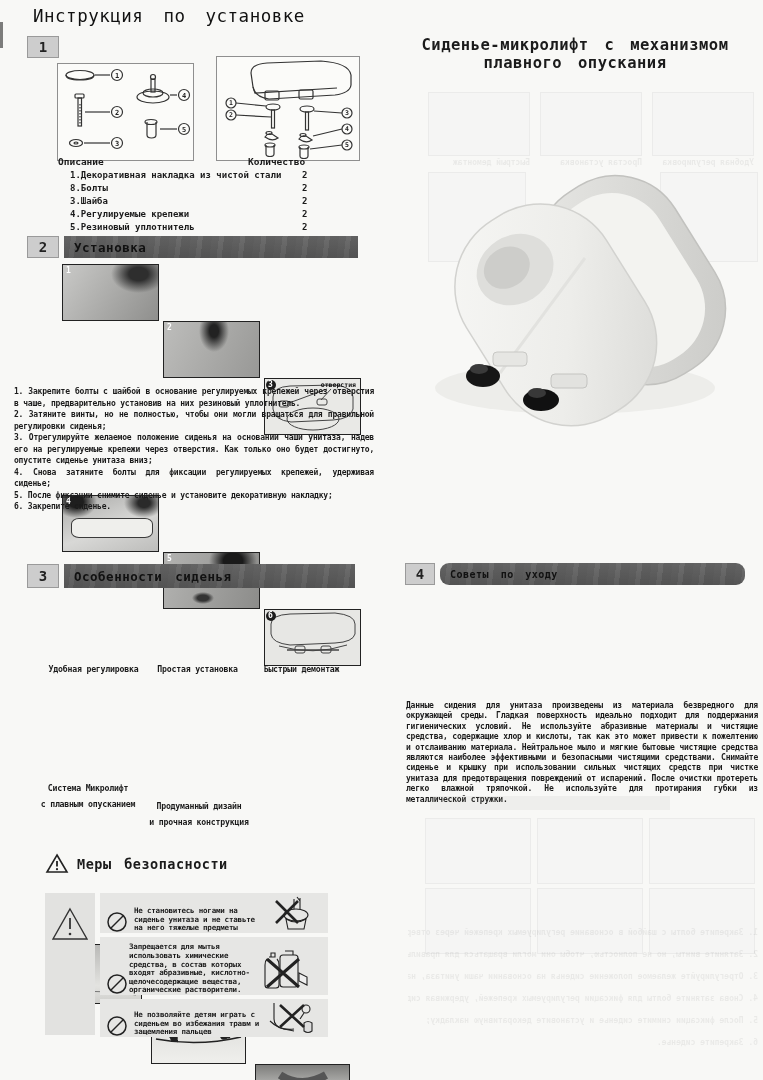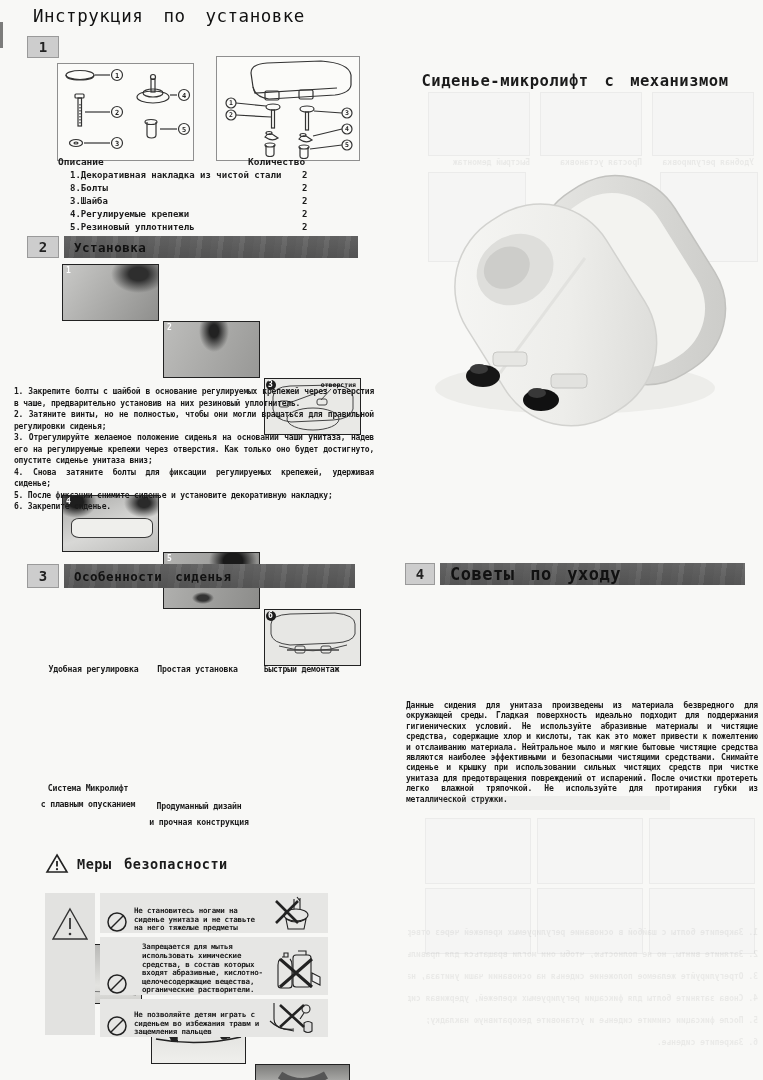--- a/index.html
+++ b/index.html
@@ -301,21 +301,21 @@
         <path d="M12 6 L34 28 M34 6 L12 28" stroke-width="2.6"></path>
       </g>
     </svg>
   </div>
 
   <div class="abs safety-row" style="left:100px;top:937px;width:228px;height:58px;">
     <svg width="22" height="22" viewBox="0 0 22 22" style="margin-left:6px;flex:none;">
       <circle cx="11" cy="11" r="9" fill="none" stroke="#222" stroke-width="1.5"></circle>
       <line x1="5" y1="17" x2="17" y2="5" stroke="#222" stroke-width="1.5"></line>
     </svg>
-    <div class="safety-text" style="margin-left:14px;width:128px;">Запрещается для мытья использовать химические средства, в состав которых входят абразивные, кислотно-щелочесодержащие вещества, органические растворители.</div>
+    <div class="safety-text" style="margin-left:1px;width:128px;">Запрещается для мытья использовать химические средства, в состав которых входят абразивные, кислотно-щелочесодержащие вещества, органические растворители.</div>
     <svg width="52" height="52" viewBox="0 0 52 52" style="margin-left:2px;flex:none;">
       <g stroke="#222" fill="none" stroke-width="1.1">
         <path d="M10 14 h6 v-4 h-4 v4 M8 16 q-2 2 -2 6 v20 q0 3 3 3 h8 q3 0 3 -3 v-20 q0 -4 -2 -6"></path>
         <path d="M24 12 h12 q3 0 3 3 v26 q0 3 -3 3 h-12 q-3 0 -3 -3 v-26 q0 -3 3 -3 M26 8 h8 v4"></path>
         <path d="M40 30 l8 4 v8 l-8 -4 Z" fill="#eee"></path>
         <path d="M8 44 L40 16 M40 44 L8 16" stroke-width="3"></path>
       </g>
     </svg>
   </div>
 
@@ -330,22 +330,23 @@
         <path d="M10 2 v16 q0 8 10 10 l10 2"></path>
         <path d="M6 20 q10 10 24 8"></path>
         <circle cx="42" cy="8" r="4"></circle>
           <line x1="40" y1="12" x2="36" y2="18"></line>
         <path d="M40 22 q4 -3 8 0 v8 q-4 3 -8 0 Z" fill="#ddd"></path>
         <path d="M16 4 L40 26 M40 4 L16 26" stroke-width="2.6"></path>
       </g>
     </svg>
   </div>
 
-  <div class="abs" style="left:395px;top:36px;width:360px;text-align:center;font-weight:bold;font-size:15.5px;letter-spacing:.5px;word-spacing:6px;margin-top:36px;">
+  <div class="abs" style="left:395px;top:36px;width:360px;text-align:center;font-weight:bold;font-size:15.5px;letter-spacing:.5px;word-spacing:6px;">
     <div>Сиденье-микролифт с механизмом</div>
+    <div>плавного опускания</div>
   </div>
 
   <div class="abs ghostbox" style="left:428px;top:92px;width:100px;height:62px;"></div>
   <div class="abs ghostbox" style="left:540px;top:92px;width:100px;height:62px;"></div>
   <div class="abs ghostbox" style="left:652px;top:92px;width:100px;height:62px;"></div>
   <div class="abs ghosttext" style="left:430px;top:158px;width:100px;">Быстрый демонтаж</div>
   <div class="abs ghosttext" style="left:542px;top:158px;width:100px;">Простая установка</div>
   <div class="abs ghosttext" style="left:654px;top:158px;width:100px;">Удобная регулировка</div>
   <div class="abs ghostbox" style="left:428px;top:172px;width:96px;height:88px;"></div>
   <div class="abs ghostbox" style="left:660px;top:172px;width:96px;height:88px;"></div>
@@ -375,21 +376,21 @@
     <ellipse cx="78" cy="238" rx="17" ry="11" fill="#161616"></ellipse>
     <ellipse cx="74" cy="231" rx="9" ry="5" fill="#3a3a3a"></ellipse>
     <ellipse cx="136" cy="262" rx="18" ry="11" fill="#111"></ellipse>
     <ellipse cx="132" cy="255" rx="9" ry="5" fill="#383838"></ellipse>
     <rect x="88" y="214" width="34" height="14" rx="4" fill="#e6e6e3" stroke="#c8c8c5"></rect>
     <rect x="146" y="236" width="36" height="14" rx="4" fill="#e2e2df" stroke="#c4c4c1"></rect>
   </svg>
 
   <div class="abs sechead" style="left:405px;top:563px;width:340px;">
     <div class="secnum" style="width:28px;">4</div>
-    <div class="secbar" style="font-size:17px;">Советы по уходу</div>
+    <div class="secbar" style="font-size:10px;border-radius:9px;">Советы по уходу</div>
   </div>
 
   <div class="abs care-par" style="left:406px;top:701px;width:352px;">Данные сидения для унитаза произведены из материала безвредного для окружающей среды. Гладкая поверхность идеально подходит для поддержания гигиенических условий. Не используйте абразивные материалы и чистящие средства, содержащие хлор и кислоты, так как это может привести к пожелтению и отслаиванию материала. Нейтральное мыло и мягкие бытовые чистящие средства являются наиболее эффективными и безопасными чистящими средствами. Снимайте сиденье и крышку при использовании сильных чистящих средств при чистке унитаза для предотвращения повреждений от испарений. После очистки протереть легко влажной тряпочкой. Не используйте для протирания губки из металлической стружки.</div>
 
   <div class="abs" style="left:430px;top:796px;width:240px;height:14px;background:#9a9a98;opacity:.10;"></div>
   <div class="abs ghostbox" style="left:425px;top:818px;width:104px;height:64px;"></div>
   <div class="abs ghostbox" style="left:537px;top:818px;width:104px;height:64px;"></div>
   <div class="abs ghostbox" style="left:649px;top:818px;width:104px;height:64px;"></div>
   <div class="abs ghostbox" style="left:425px;top:888px;width:104px;height:64px;"></div>
   <div class="abs ghostbox" style="left:537px;top:888px;width:104px;height:64px;"></div>

